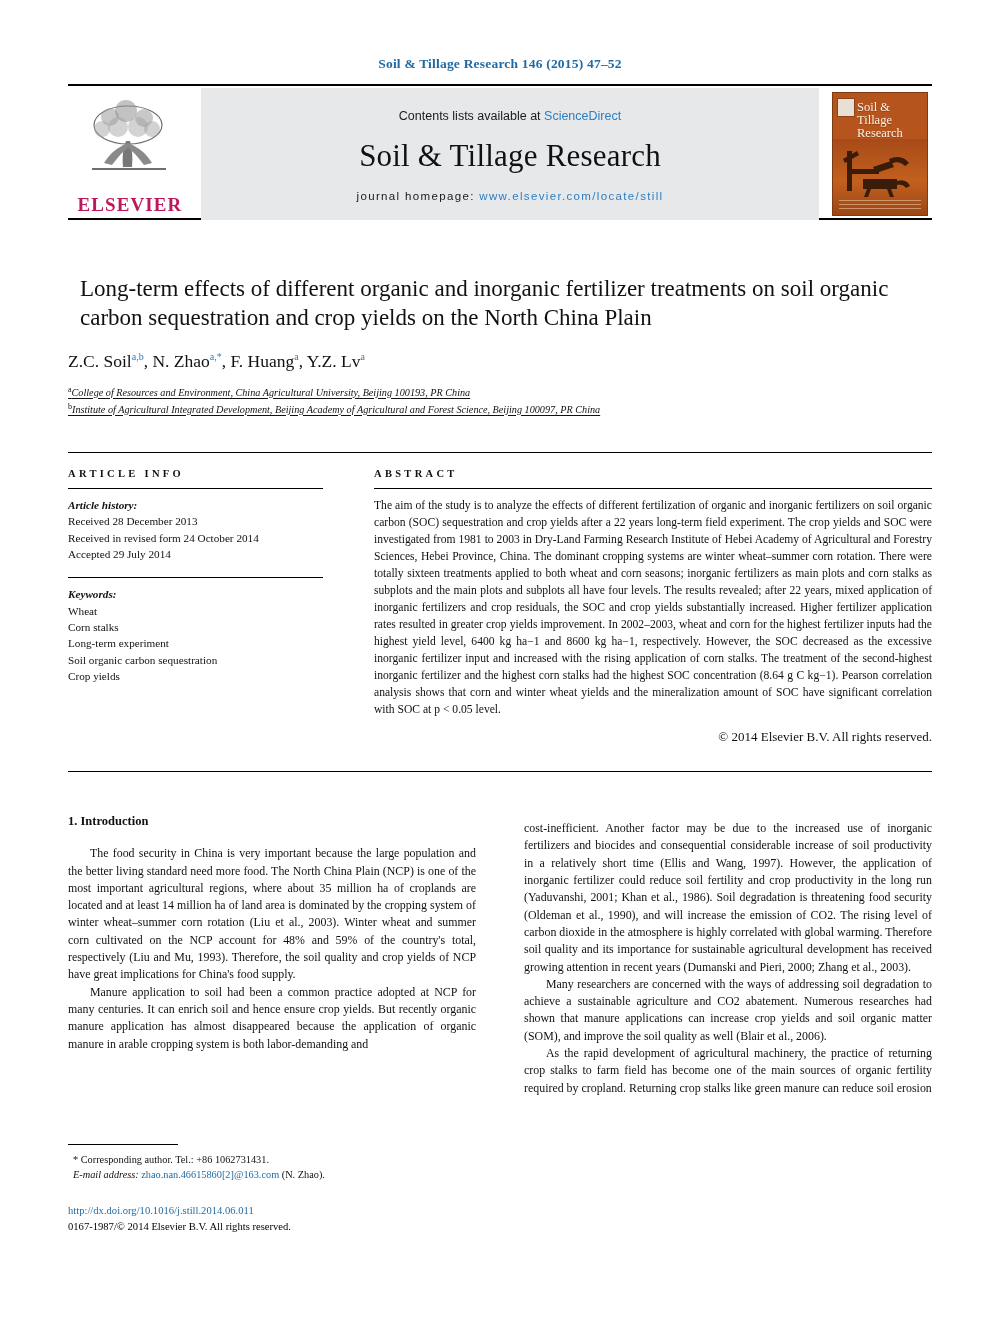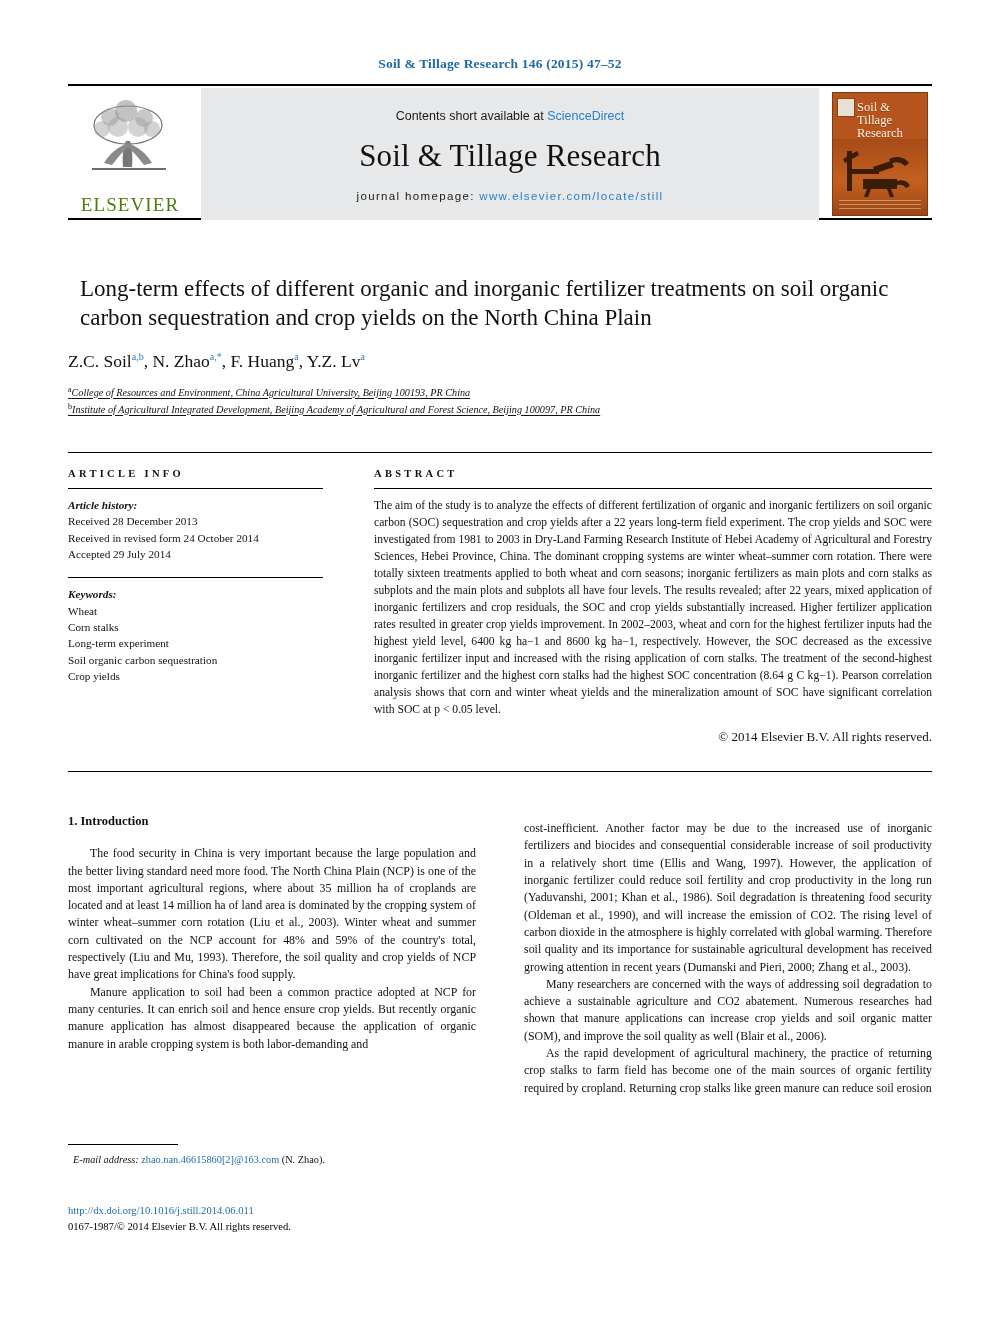--- a/index.html
+++ b/index.html
@@ -63,23 +63,24 @@
     align-items: center;
     justify-content: center;
     padding-top: 4px;
     box-sizing: border-box;
   }
   .tree-svg { display:block; }
   .elsevier-word {
     font-family: "Liberation Serif", serif;
     font-size: 19px;
     letter-spacing: 1.1px;
-    color: #4d7c0f;
+    color: #be185d;
     margin-top: 12px;
     line-height: 1;
+    font-weight: bold;
   }
   .banner {
     flex: 1 1 auto;
     background: #e7e8ea;
     margin-left: 9px;
     margin-right: 9px;
     display: flex;
     flex-direction: column;
     align-items: center;
     justify-content: center;
@@ -303,21 +304,21 @@
             <circle cx="70" cy="30" r="8" fill="#a5a5a5" opacity=".5"></circle>
             <circle cx="36" cy="28" r="10" fill="#9e9e9e" opacity=".45"></circle>
             <circle cx="56" cy="28" r="10" fill="#9e9e9e" opacity=".45"></circle>
             <rect x="10" y="69" width="74" height="2" fill="#6e6e6e"></rect>
           </g>
         </svg>
         <div class="elsevier-word">ELSEVIER</div>
       </div>
 
       <div class="banner">
-        <div class="contents-line"><span>Contents short available at </span><span class="sd-link">ScienceDirect</span></div>
+        <div class="contents-line"><span>Contents lists available at </span><span class="sd-link">ScienceDirect</span></div>
         <div class="journal-name">Soil &amp; Tillage Research</div>
         <div class="homepage-line"><span>journal homepage: </span><span class="hp-url">www.elsevier.com/locate/still</span></div>
       </div>
 
       <div class="cover-thumb">
         <div class="cover-inner">
           <div class="cover-badge"></div>
           <div class="cover-title">Soil &amp; Tillage Research</div>
           <div class="cover-ground">
             <svg width="94" height="76" viewBox="0 0 94 76">
@@ -393,20 +394,21 @@
     </div>
     <div class="col col-right">
       <p style="text-indent:0">cost-inefficient. Another factor may be due to the increased use of inorganic fertilizers and biocides and consequential considerable increase of soil productivity in a relatively short time (Ellis and Wang, 1997). However, the application of inorganic fertilizer could reduce soil fertility and crop productivity in the long run (Yaduvanshi, 2001; Khan et al., 1986). Soil degradation is threatening food security (Oldeman et al., 1990), and will increase the emission of CO2. The rising level of carbon dioxide in the atmosphere is highly correlated with global warming. Therefore soil quality and its importance for sustainable agricultural development has received growing attention in recent years (Dumanski and Pieri, 2000; Zhang et al., 2003).</p>
       <p>Many researchers are concerned with the ways of addressing soil degradation to achieve a sustainable agriculture and CO2 abatement. Numerous researches had shown that manure applications can increase crop yields and soil organic matter (SOM), and improve the soil quality as well (Blair et al., 2006).</p>
       <p>As the rapid development of agricultural machinery, the practice of returning crop stalks to farm field has become one of the main sources of organic fertility required by cropland. Returning crop stalks like green manure can reduce soil erosion</p>
     </div>
   </div>
 
   <div class="footnote">
     <div class="fn-rule"></div>
+    <div class="fn-line">* <span>Corresponding author. Tel.: +86 1062731431.</span></div>
     <div class="fn-line"><span class="it">E-mail address:</span> <span class="mail">zhao.nan.46615860[2]@163.com</span> <span>(N. Zhao).</span></div>
   </div>
 
   <div class="doi-block">
     <div class="doi">http://dx.doi.org/10.1016/j.still.2014.06.011</div>
     <div>0167-1987/© 2014 Elsevier B.V. All rights reserved.</div>
   </div>
 
 </div>
 

